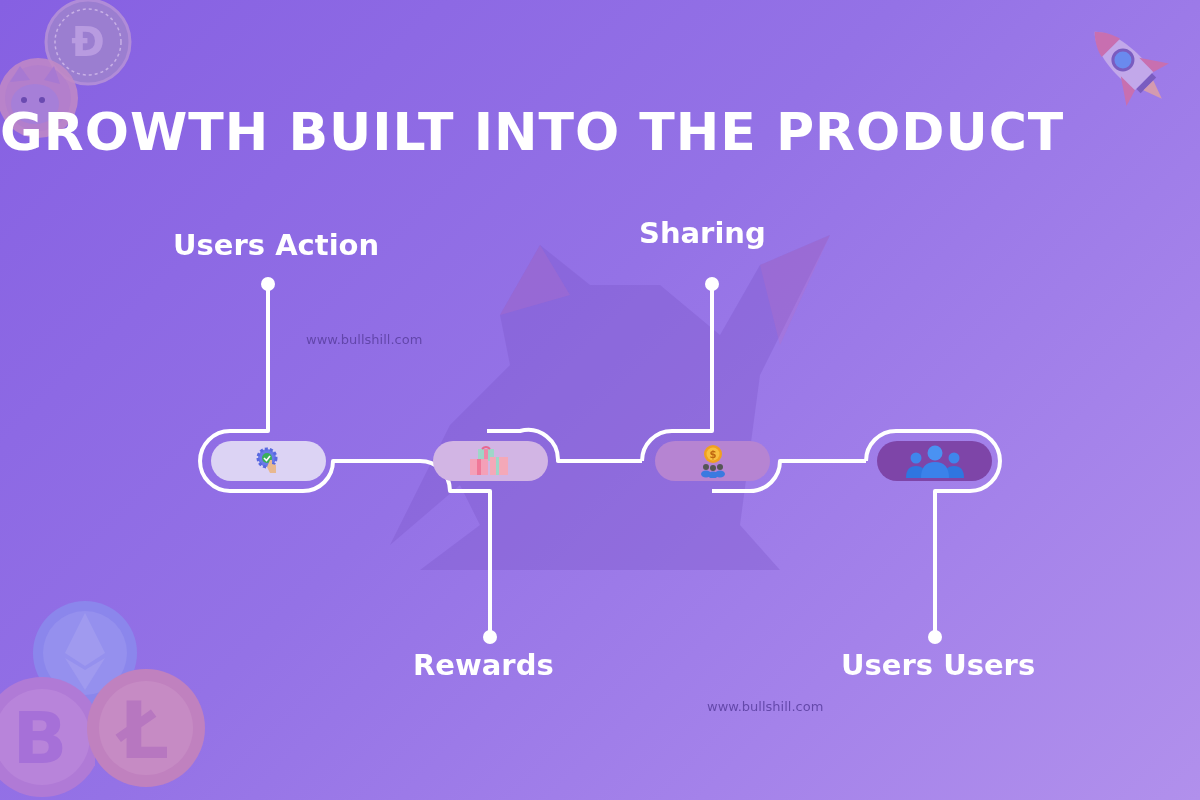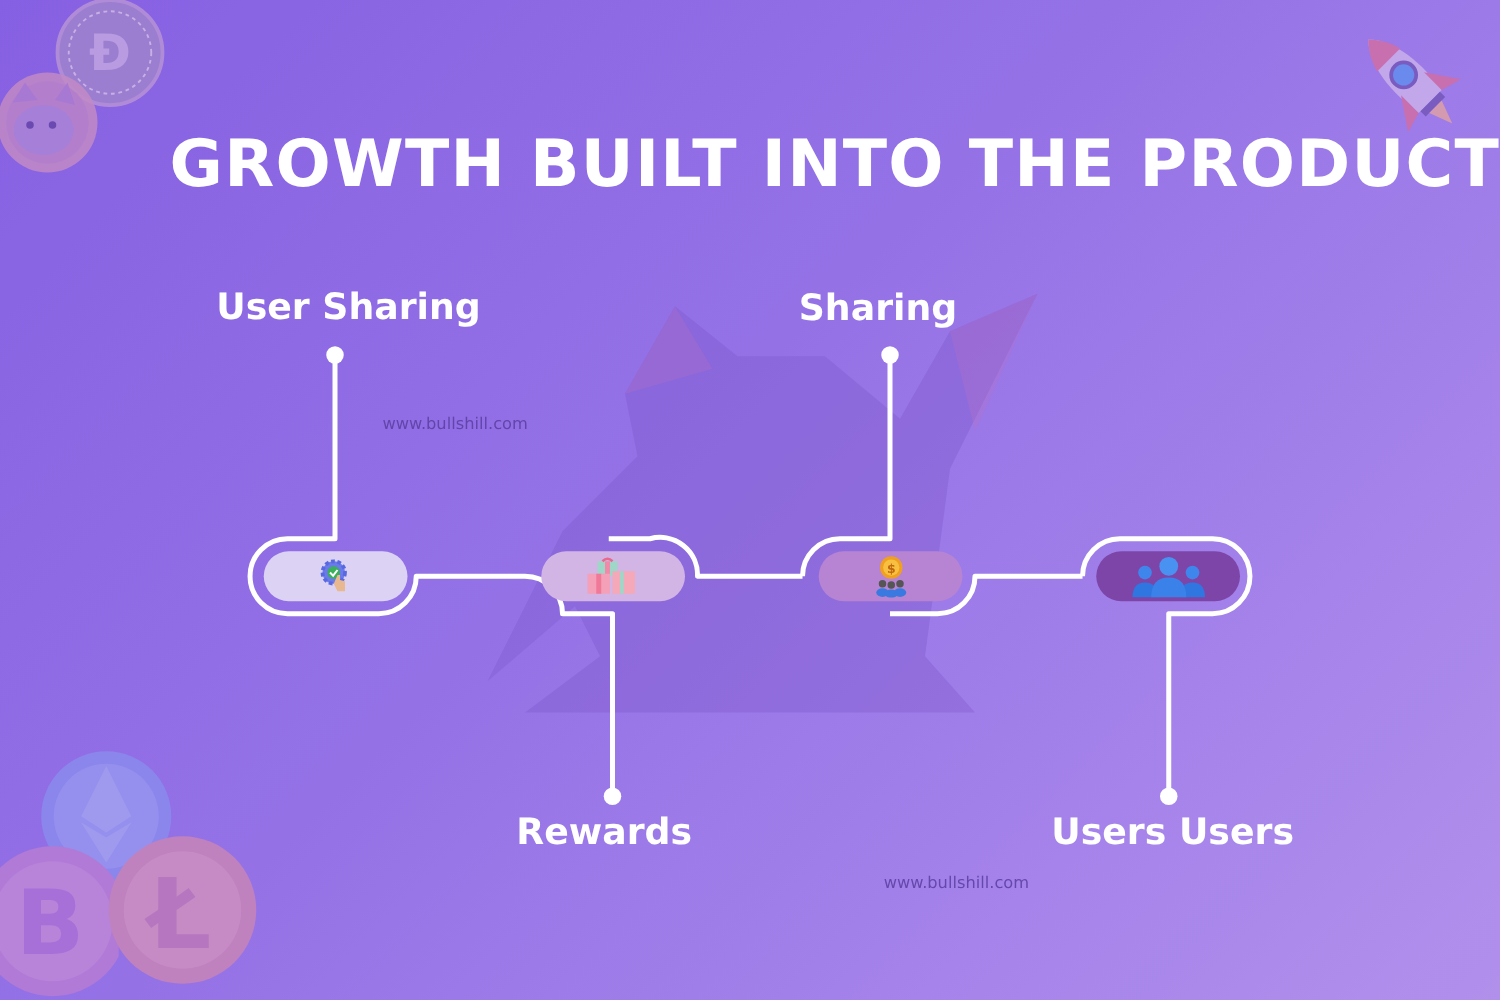--- a/index.html
+++ b/index.html
@@ -1,20 +1,20 @@
 <!DOCTYPE html>
 <html><head>
 <meta charset="utf-8">
 <style>
   html, body { margin:0; padding:0; }
   body { width:1200px; height:800px; overflow:hidden; position:relative;
     background: linear-gradient(135deg, #8660e2 0%, #9472e6 45%, #a482ea 75%, #b190ec 100%);
     font-family: "Liberation Sans", "DejaVu Sans", sans-serif; }
   .abs { position:absolute; }
-  .title { left:0; width:1200px; top:102px; text-align:right; color:#fff;
+  .title { left:0; width:1200px; top:102px; text-align:left; color:#fff;
     font-family:"DejaVu Sans", sans-serif; font-weight:bold; font-size:52px; letter-spacing:1px; }
   .label { color:#fff; font-family:"DejaVu Sans", sans-serif; font-size:29px; font-weight:600; white-space:nowrap; }
   .watermark { color:#5a3fa0; font-size:13px; font-family:"DejaVu Sans", sans-serif; opacity:0.85;margin-top:40px; }
   .pill { position:absolute; height:40px; border-radius:20px; display:flex; align-items:center; justify-content:center; }
   svg.lines { position:absolute; left:0; top:0; }
 </style>
 </head>
 <body>
 
 <svg class="abs" style="left:360px;top:225px" width="480" height="360" viewBox="0 0 480 360">
@@ -127,19 +127,19 @@
   <svg width="62" height="34" viewBox="0 0 62 34">
     <circle cx="12" cy="14" r="5.5" fill="#3f86ec"></circle>
     <path d="M2 34 Q2 22 12 22 Q22 22 22 34 Z" fill="#2f76e0"></path>
     <circle cx="50" cy="14" r="5.5" fill="#3f86ec"></circle>
     <path d="M40 34 Q40 22 50 22 Q60 22 60 34 Z" fill="#2f76e0"></path>
     <circle cx="31" cy="9" r="7.5" fill="#4a92f2"></circle>
     <path d="M17 34 Q17 18 31 18 Q45 18 45 34 Z" fill="#3a82ea"></path>
   </svg>
 </div>
 
-<div class="abs label" style="left:173px;top:228px;">User Sharing</div>
-<div class="abs label" style="left:639px;top:229px;">Sharing</div>
+<div class="abs label" style="left:173px;top:228px;">Users Action</div>
+<div class="abs label" style="left:639px;top:216px;">Sharing</div>
 <div class="abs label" style="left:413px;top:648px;">Rewards</div>
 <div class="abs label" style="left:841px;top:648px;">Users Users</div>
 
 <div class="abs watermark" style="left:306px;top:292px;">www.bullshill.com</div>
 <div class="abs watermark" style="left:707px;top:659px;">www.bullshill.com</div>
 
 </body></html>

